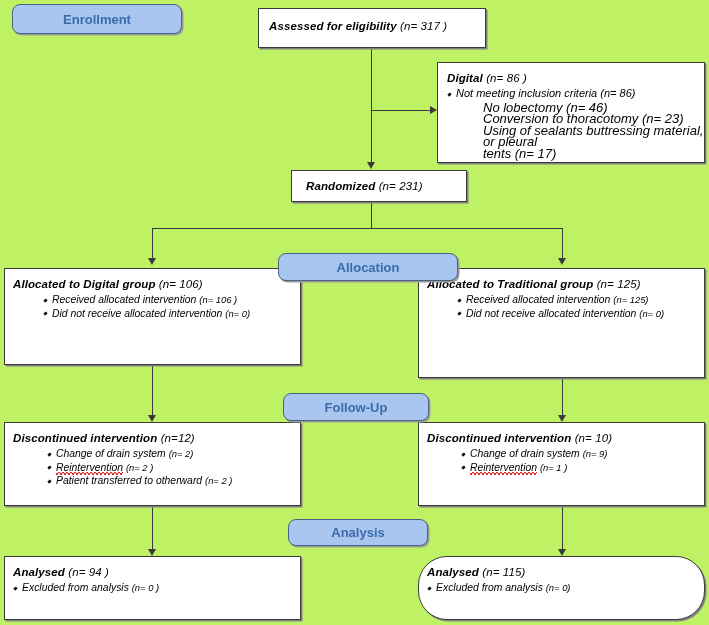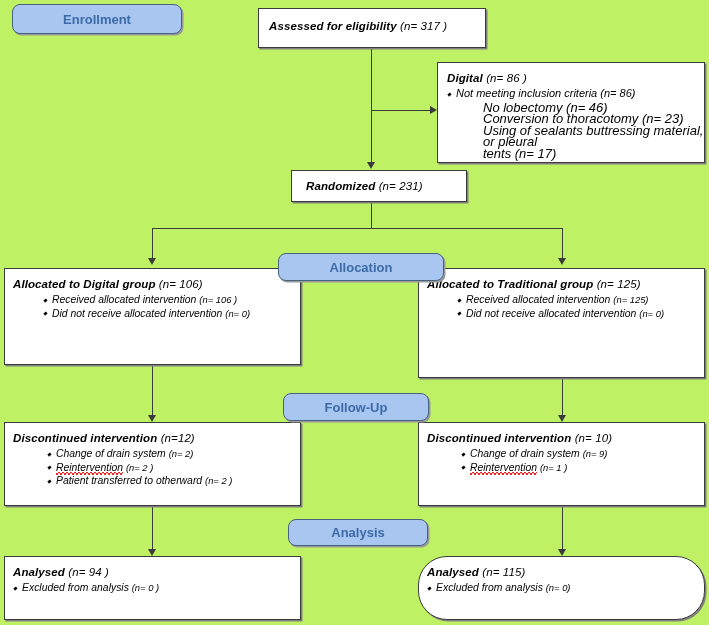--- a/index.html
+++ b/index.html
@@ -121,21 +121,21 @@
 </style>
 </head>
 <body>
 
 <div id="canvas">
 
   <div class="badge" style="left:12px; top:4px; width:170px; height:30px;">
     <span>Enrollment</span>
   </div>
 
-  <div class="badge" style="left:278px; top:253px; width:166px; height:28px;">
+  <div class="badge" style="left:278px; top:253px; width:180px; height:28px;">
     <span>Allocation</span>
   </div>
 
   <div class="badge" style="left:283px; top:393px; width:146px; height:28px;">
     <span>Follow-Up</span>
   </div>
 
   <div class="badge" style="left:288px; top:519px; width:140px; height:27px;">
     <span>Analysis</span>
   </div>

